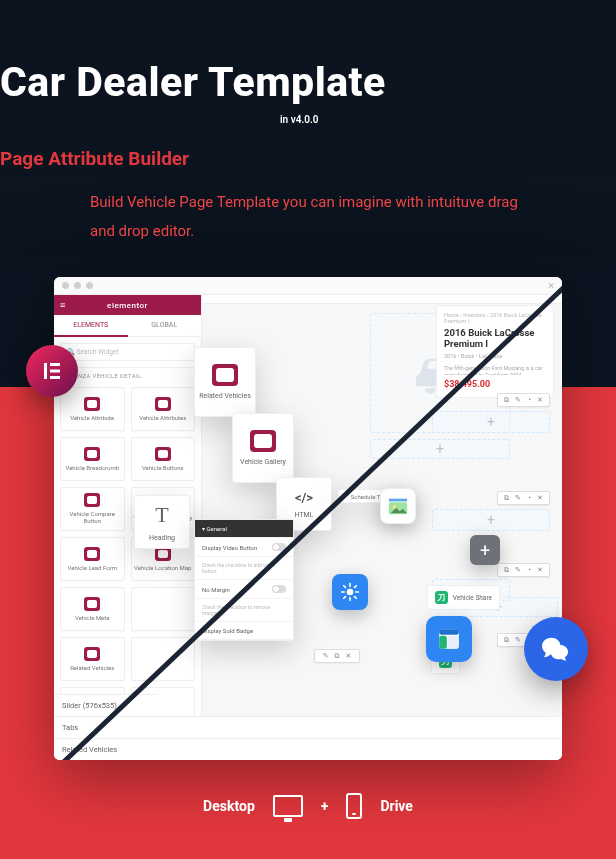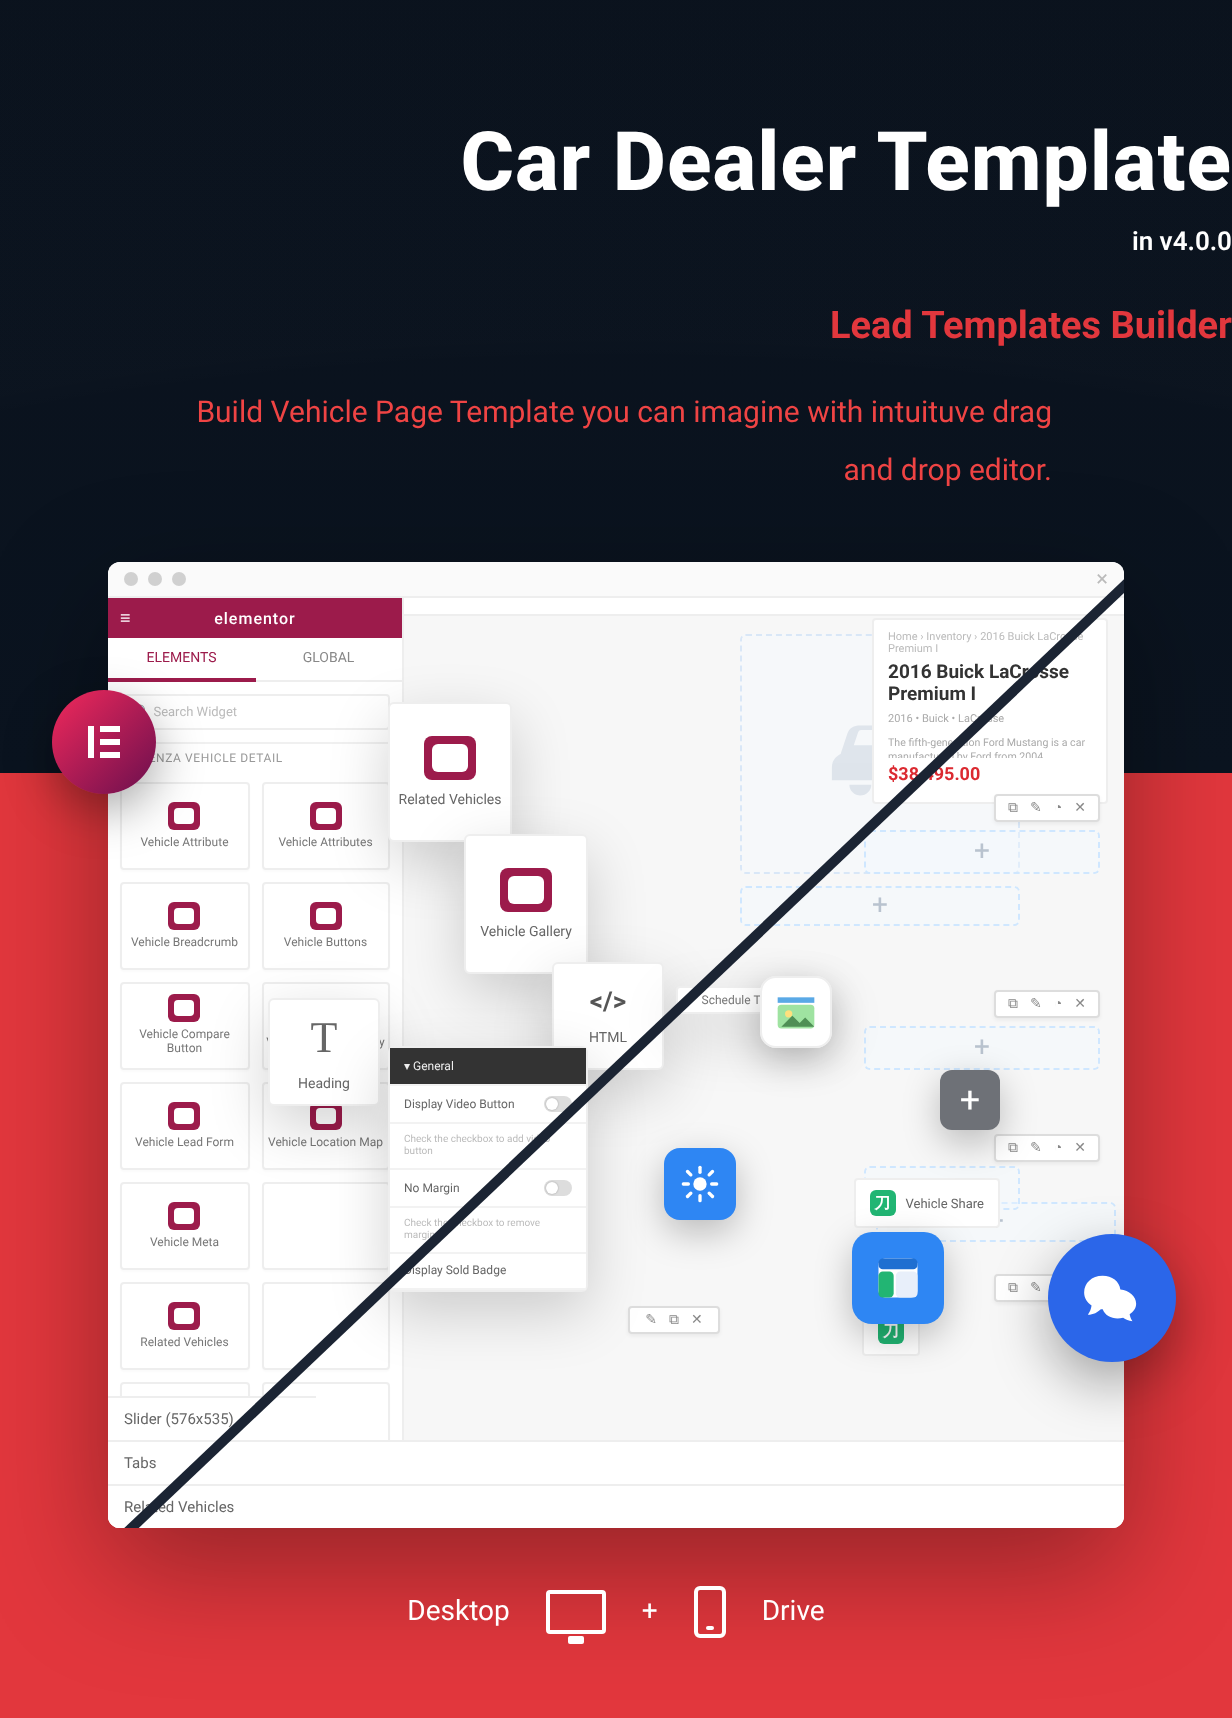--- a/index.html
+++ b/index.html
@@ -1,24 +1,24 @@
 <!DOCTYPE html>
 <html><head>
 <meta charset="utf-8">
 <style>
   * { box-sizing: border-box; margin: 0; padding: 0; }
   body { width: 616px; height: 859px; font-family: -apple-system, BlinkMacSystemFont, "Segoe UI", Roboto, sans-serif; overflow: hidden; position: relative; }
   .backdrop { position: absolute; inset: 0; background: linear-gradient(180deg, #09111c 0%, #0b1420 45%, #e2373d 45%, #e2373d 100%); }
   .backdrop::before { content:""; position:absolute; top:0; left:0; right:0; height:400px; background:
     radial-gradient(1200px 500px at 50% 120%, rgba(0,0,0,0) 60%, rgba(255,255,255,.02) 62%);
     opacity:.35; }
-  .hero { position: relative; text-align: right; padding-top: 58px; color:#fff; }
+  .hero { position: relative; text-align: left; padding-top: 58px; color:#fff; }
   .title { font-size: 41px; font-weight: 800; letter-spacing: .5px; display:inline-block; position:relative; }
   .title .accent-bg { position:absolute; right:-14px; top:2px; width:190px; height:44px; background:#e2373d; border-radius:40% 50% 45% 55%/55% 45% 55% 45%; z-index:-1; transform:rotate(-2deg); }
-  .version { color:#fff; font-size:13px; font-weight:600; margin-top:8px; margin-left: 280px; }
+  .version { color:#fff; font-size:10px; font-weight:600; margin-top:8px; margin-left: 280px; }
   .subtitle { color:#e2373d; font-size:19px; font-weight:700; margin-top:22px; }
   .desc { color:#ef4444; font-size:15px; line-height:1.9; margin-top:18px; padding:0 90px; }
   .board-wrap { position:relative; margin:32px 54px 0; height:483px; border-radius:6px; overflow:hidden; box-shadow:0 20px 60px rgba(0,0,0,.35); background:#fff; }
   .board-bar { height:18px; background:#fafafa; border-bottom:1px solid #eee; display:flex; align-items:center; gap:5px; padding-left:8px; }
   .dot { width:7px; height:7px; border-radius:50%; background:#d0d0d0; }
   .board-close { margin-left:auto; margin-right:8px; color:#bbb; font-size:11px; }
   .board { position:relative; height:calc(100% - 18px); background:#f7f7f7; }
   .sidebar { position:absolute; left:0; top:0; bottom:0; width:148px; background:#fff; border-right:1px solid #eee; font-size:7px; color:#555; }
   .brand { height:20px; background:#9c1b4b; color:#fff; display:flex; align-items:center; justify-content:center; font-size:8px; font-weight:500; letter-spacing:.5px; }
   .menu-ico { position:absolute; left:6px; color:#fff; font-size:9px; }
@@ -59,21 +59,21 @@
   .diag { position:absolute; inset:0; pointer-events:none;}
   .diag::after { content:""; position:absolute; left:-20%; right:-20%; top:50%; height:5px; background:#1b2433; transform:rotate(-43.5deg); transform-origin:center; }
   
   .app { position:absolute; width:36px; height:36px; border-radius:8px; display:flex; align-items:center; justify-content:center; box-shadow:0 6px 18px rgba(0,0,0,.25);}
   .app.gallery{ background:linear-gradient(#fff,#fff); border:1px solid #eee;}
   .app.sun{ background:#2e86f3;}
   .app.layout{ background:#2e86f3;}
   .app.big-plus{ width:30px; height:30px; background:#6e7177; border-radius:6px; color:#fff; font-size:18px; display:flex; align-items:center; justify-content:center;}
   .chat-fab { position:absolute; right:28px; bottom:178px; width:64px; height:64px; border-radius:50%; background:#2b66e9; display:flex; align-items:center; justify-content:center; box-shadow:0 10px 28px rgba(0,0,0,.35);}
   .chat-fab svg{width:30px;height:26px;fill:#fff;}
-  .footer { position:absolute; left:0; right:0; bottom:40px; display:flex; align-items:center; justify-content:center; gap:18px; color:#fff; font-size:14px;}
+  .footer { position:absolute; left:0; right:0; bottom:40px; display:flex; align-items:center; justify-content:center; gap:18px; color:#fff; font-size:14px;font-weight:bold;}
   .dev-ico { width:30px; height:22px; border:2px solid #fff; border-radius:2px; position:relative; }
   .dev-ico::after{content:"";position:absolute;left:9px;right:9px;bottom:-7px;height:4px;background:#fff;border-radius:1px;}
   .phone-ico { width:16px; height:26px; border:2px solid #fff; border-radius:3px; position:relative;}
   .phone-ico::after{content:"";position:absolute;left:4px;right:4px;bottom:2px;height:2px;background:#fff;border-radius:1px;}
   .plus-sep{font-size:14px;}
   .row-bar { position:absolute; left:0; right:0; height:22px; background:#fff; border-top:1px solid #eee; display:flex; align-items:center; padding-left:8px; font-size:7.5px; color:#666;}
   .carbg { position:absolute; left:168px; top:18px; width:140px; height:120px; border:1px dashed #d9e7f7; border-radius:3px; background:rgba(245,250,255,.4); display:flex; align-items:center; justify-content:center;}
   .carbg svg{width:70px;height:70px;opacity:.5;fill:#c8d2de;}
   
   .share-card { position:absolute; background:#fff; border:1px solid #eee; border-radius:2px; padding:5px 7px; display:flex; align-items:center; gap:5px; font-size:6.5px; color:#666;}
@@ -83,21 +83,21 @@
 <body>
 
 <div class="backdrop"></div>
 
 <div class="hero">
   <div class="title">
     <span class="accent-bg"></span>
     <span>Car Dealer </span><span>Template</span>
   </div>
   <div class="version">in v4.0.0</div>
-  <div class="subtitle">Lead Templates Builder</div>
+  <div class="subtitle">Page Attribute Builder</div>
   <div class="desc">Build Vehicle Page Template you can imagine with intuituve drag and drop editor.</div>
 </div>
 
 <div class="board-wrap">
   <div class="board-bar">
     <span class="dot"></span>
     <span class="dot"></span>
     <span class="dot"></span>
     <span class="board-close">×</span>
   </div>

